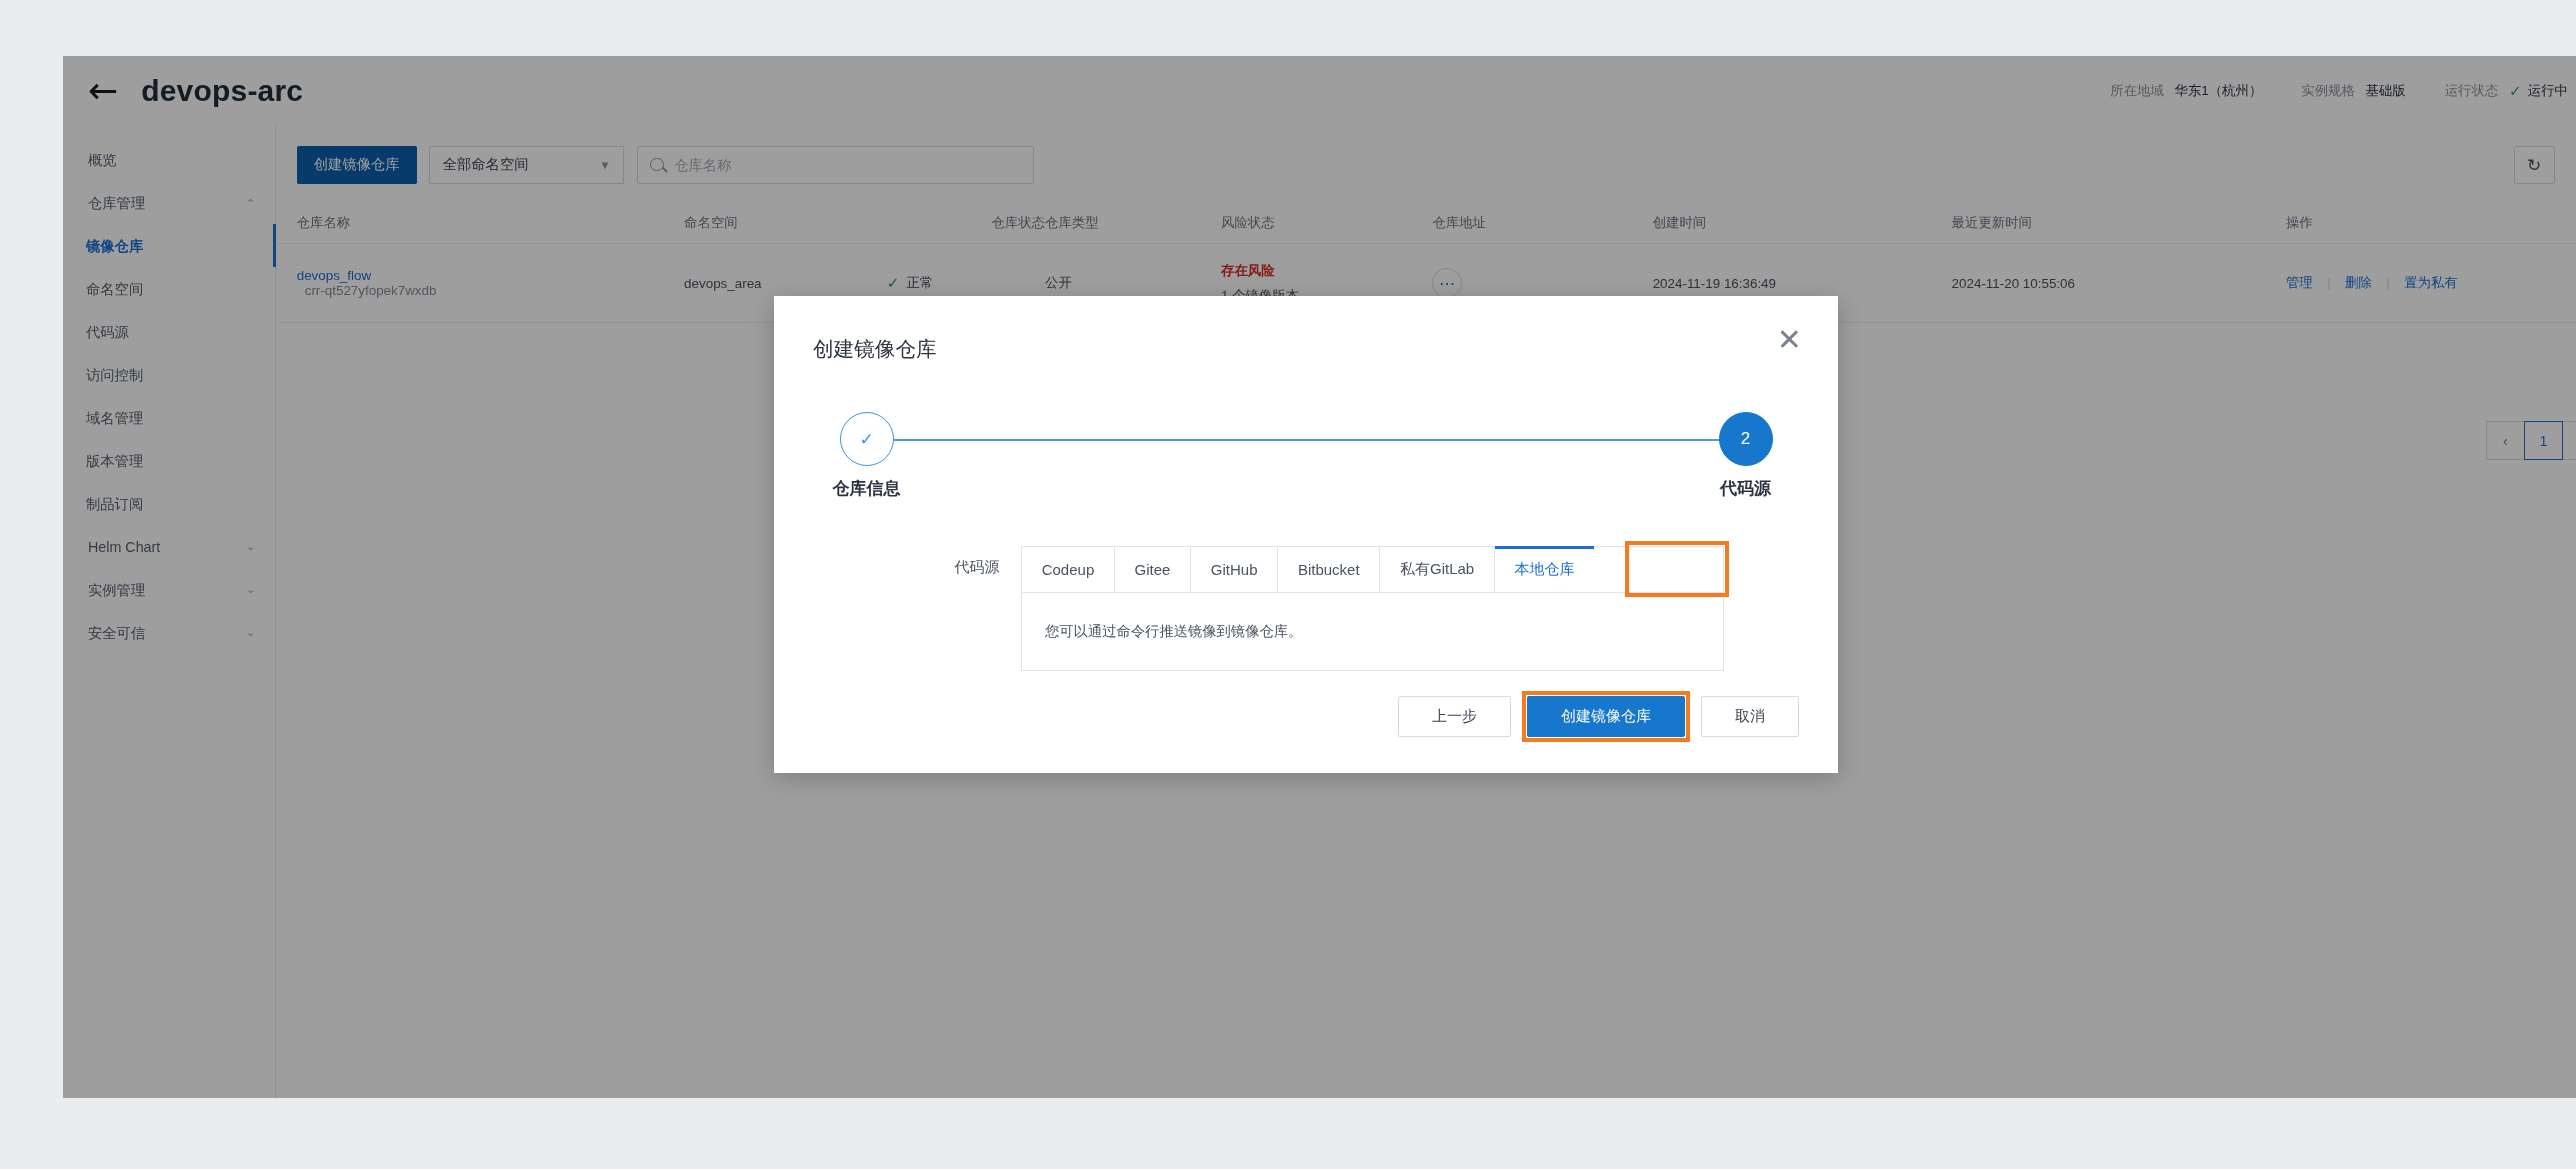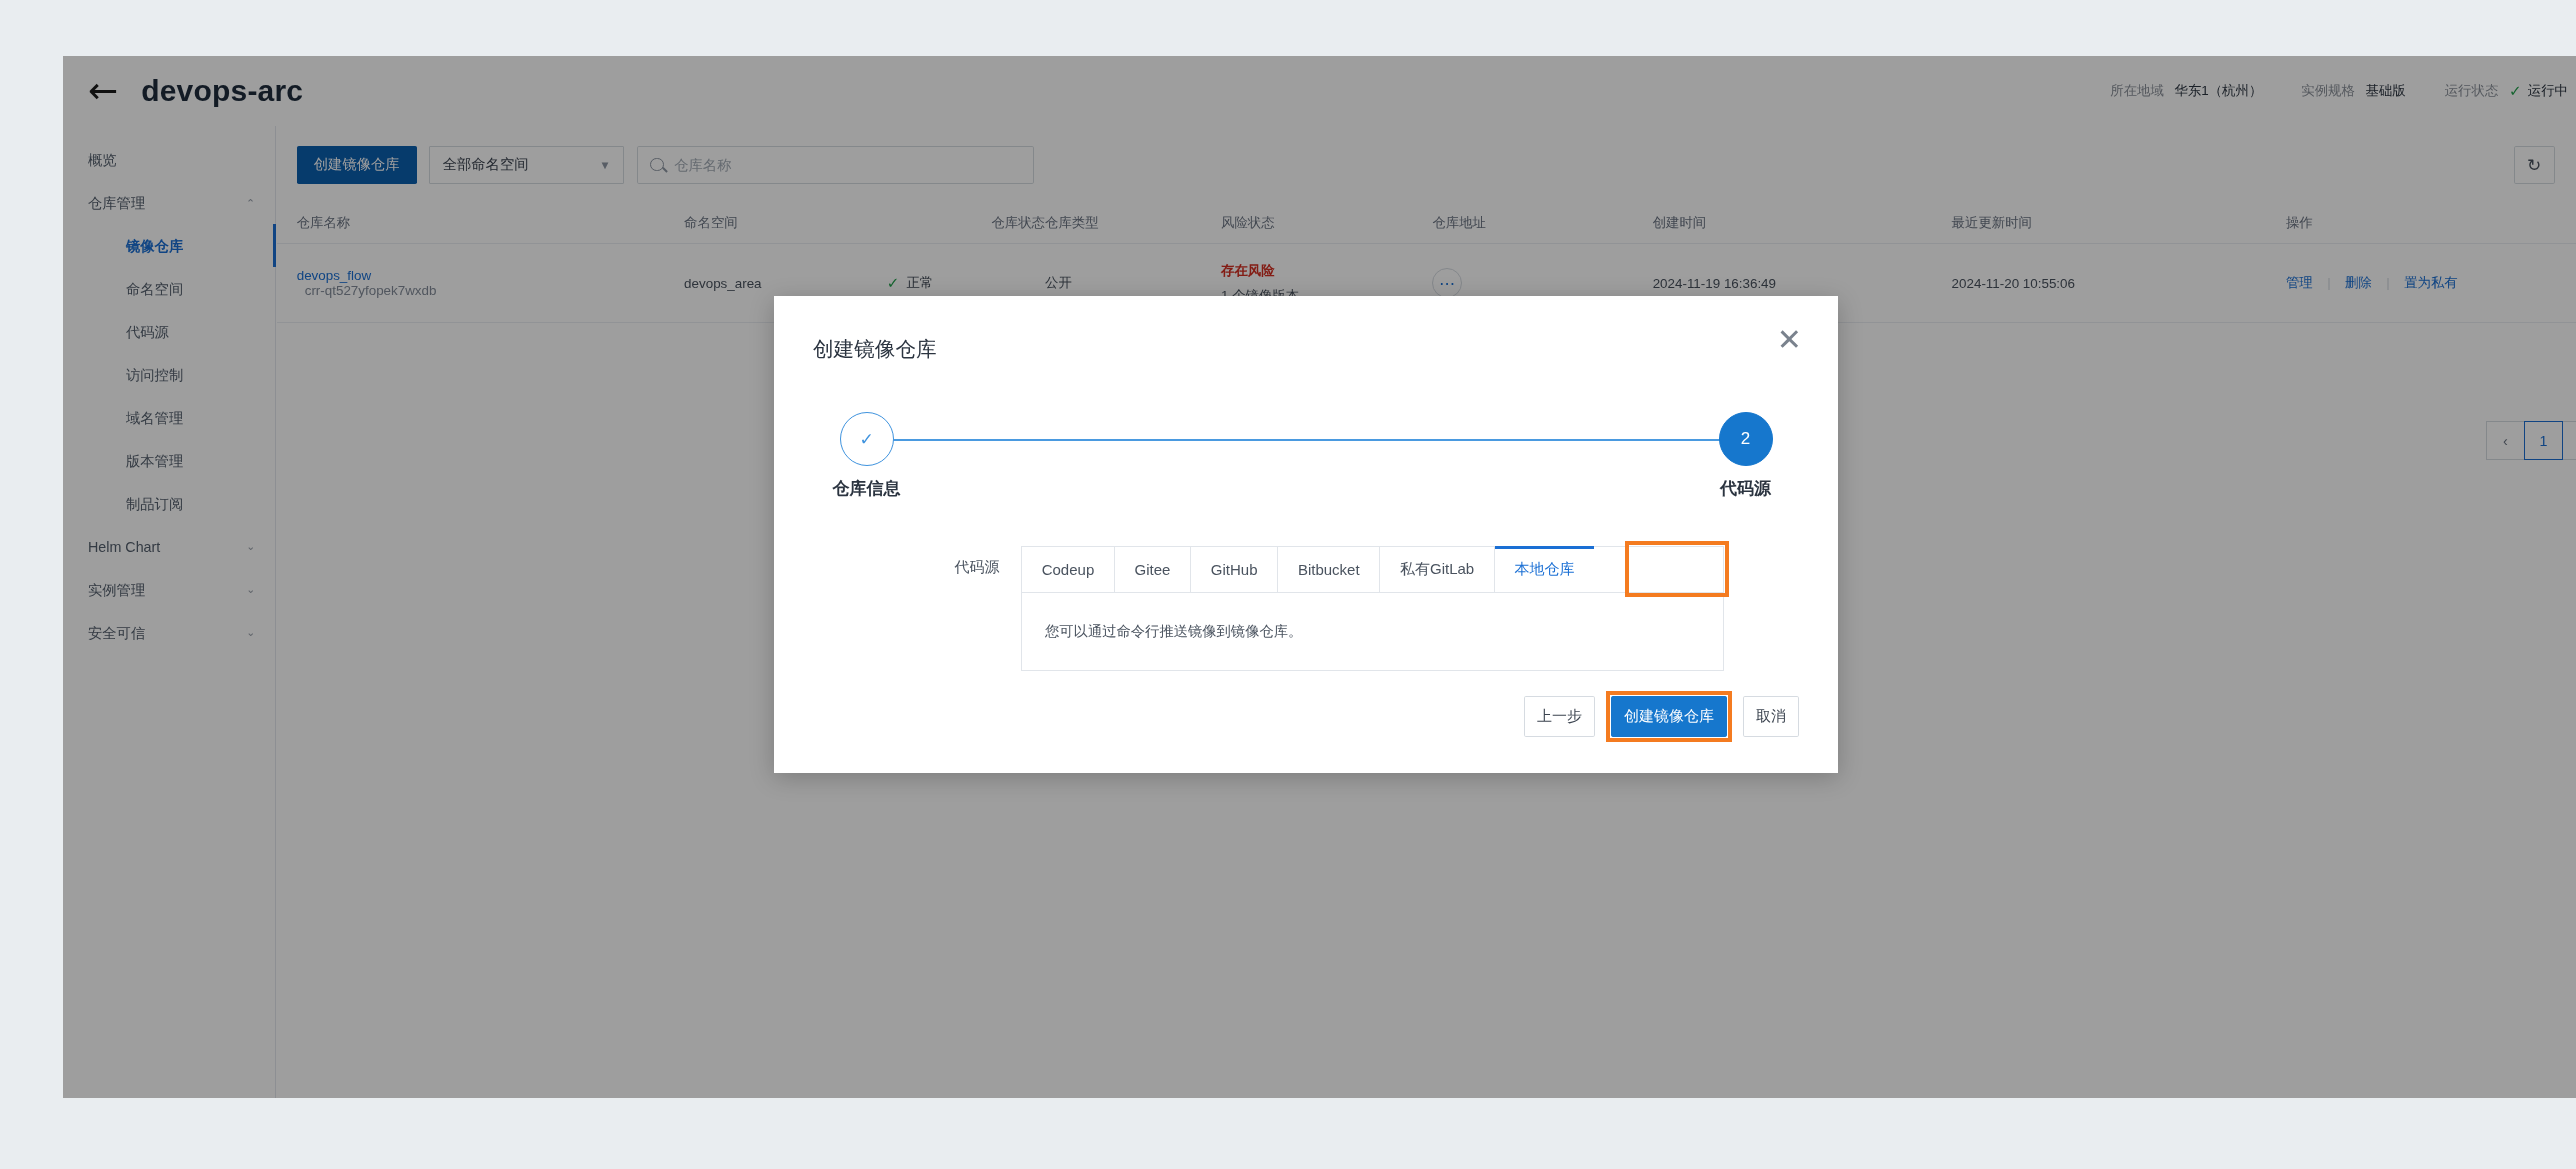--- a/index.html
+++ b/index.html
@@ -70,21 +70,21 @@
     font-size: 14.3px;
   }
   .side-item {
     position: relative;
     height: 43px;
     display: flex; align-items: center;
     padding: 0 19.7px 0 25px;
     color: #55606e;
     cursor: pointer;
   }
-  .side-item.sub { padding-left: 63px; }
+  .side-item.sub { padding-left: 23px; }
   .side-item.active { color: #1a6fd4; font-weight: 700; }
   .side-item .caret {
     margin-left: auto;
     font-size: 10.7px; color: #98a0ab;
     transform: translateY(-0.9px);
   }
   .side-item .caret.up { transform: translateY(-0.9px) rotate(180deg); }
   #active-rail {
     position: absolute;
     right: -0.9px; width: 2.7px;
@@ -321,21 +321,21 @@
     font-size: 14.3px; color: #4a535f;
     background: #fff;
   }
 
   
   #modal-footer {
     position: absolute; right: 39px; bottom: 36px;
     display: flex; align-items: center; gap: 16px;
   }
   .mbtn {
-    height: 41px; padding: 0 12px;
+    height: 41px; padding: 0 33px;
     font-size: 15px;
     border: 0.9px solid #d6dbe1; border-radius: 1.8px;
     background: #fff; color: #3c4450;
     cursor: pointer;
     display: flex; align-items: center; justify-content: center;
     font-family: inherit;
   }
   .mbtn.primary { background: #1677cd; border-color: #1677cd; color: #fff; }
   #primary-wrap { position: relative; }
   #primary-highlight {

